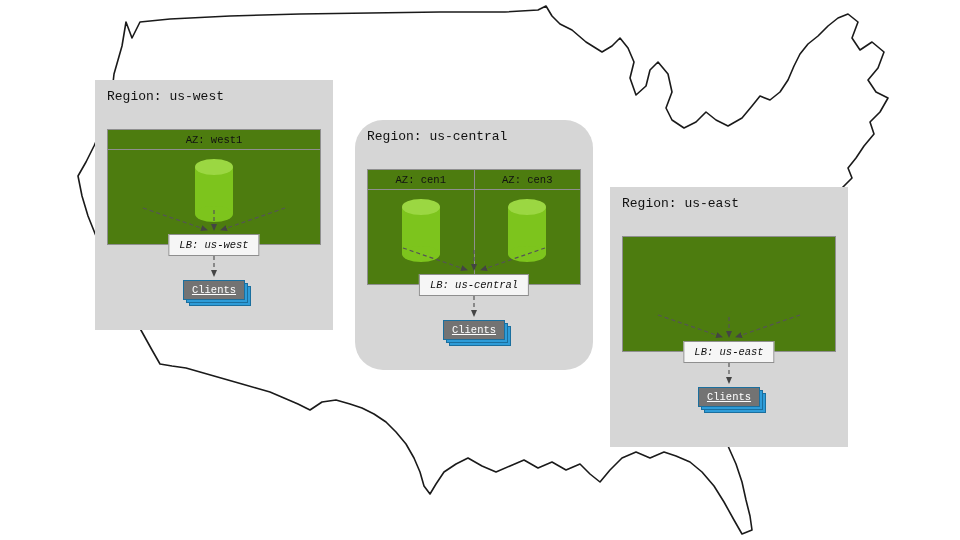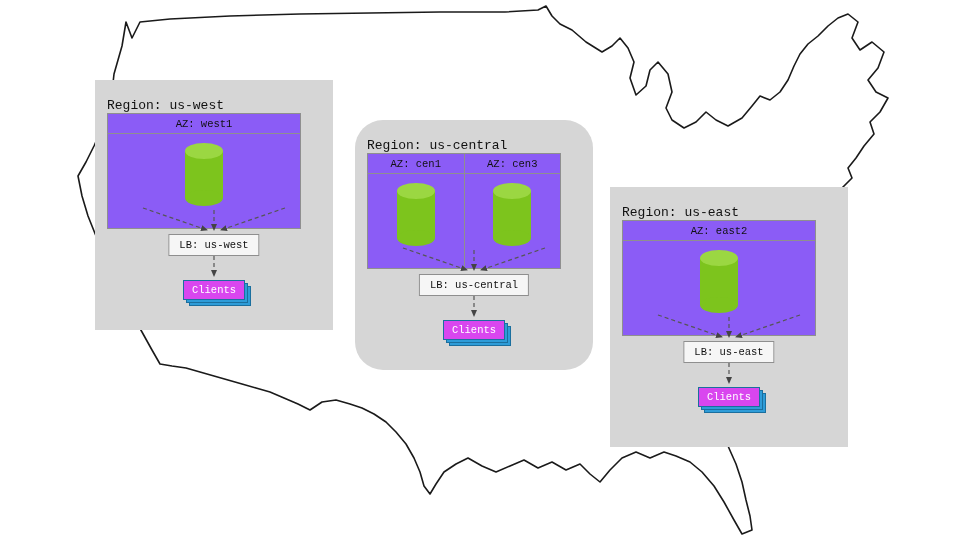--- a/index.html
+++ b/index.html
@@ -15,28 +15,28 @@
   .region {
     position:absolute;
     width:238px; height:250px;
     background:#d6d6d6;
   }
   .region-west    { left:95px;  top:80px; }
   .region-central { left:355px; top:120px;border-radius:28px; }
   .region-east    { left:610px; top:155px; height:260px;margin-top:32px; }
 
   .region-title {
-    position:absolute; left:12px; top:18px;
+    position:absolute; left:12px; top:9px;
     font-size:13px; color:#111; white-space:nowrap;
   }
 
   .az-panel {
-    position:absolute; left:12px; top:33px;
-    width:194px; height:116px;
-    background:#8b5cf6;
+    position:absolute; left:12px; top:49px;
+    width:214px; height:116px;
+    background:#4d7c0f;
     border:1px solid #8f8f8f;
     display:flex;
   }
   .az-col { flex:1; border-right:1px solid #8f8f8f; position:relative; }
   .az-col:last-child { border-right:none; }
   .az-header {
     height:20px; line-height:20px;
     text-align:center;
     font-size:10.5px; color:#111;
     border-bottom:1px solid #8f8f8f;
@@ -54,44 +54,46 @@
   }
 
   .lb-box {
     position:absolute; top:154px; left:50%;
     transform:translateX(-50%);
     background:#f6f6f6;
     border:1px solid #8f8f8f;
     font-size:10.5px; color:#111;
     padding:4px 10px;
     white-space:nowrap;
+    font-style:italic;
   }
 
   .clients-stack {
     position:absolute; top:200px; left:50%;
     transform:translateX(-50%);
     width:62px; height:20px;
   }
   .clients-layer {
     position:absolute;
     width:62px; height:20px;
     background:#2e9cd8;
     border:1px solid #1b6f9e;
   }
   .layer-2 { left:6px; top:6px; }
   .layer-1 { left:3px; top:3px; }
   .clients-box {
     position:absolute; left:0; top:0;
     width:62px; height:20px;
-    background:#d946ef;
+    background:#737373;
     border:1px solid #1b6f9e;
     color:#ffffff;
     font-size:10.5px;
     text-align:center;
     line-height:18px;
+    text-decoration:underline;
   }
 </style>
 </head>
 <body>
 
 <svg class="map-svg" width="960" height="540">
   <path d="M122,46 L126,22 L132,38 L140,22 L170,19 L230,16 L300,14 L370,13 L440,12 L505,12 L538,10 L546,6 L552,16 L560,24 L572,30 L586,42 L602,52 L612,46 L620,38 L628,48 L634,62 L630,78 L636,95 L646,86 L650,70 L658,62 L668,74 L672,92 L666,108 L672,120 L684,128 L696,122 L706,112 L716,120 L728,126 L742,118 L752,106 L760,96 L770,100 L780,92 L788,80 L794,66 L800,54 L808,44 L818,36 L828,26 L838,18 L848,14 L858,22 L852,38 L860,50 L872,42 L884,52 L878,68 L868,80 L876,92 L888,98 L880,112 L870,122 L874,134 L864,146 L856,158 L848,168 L852,178 L842,188 L836,200 L828,210 L834,218 L824,228 L818,240 L822,252 L812,262 L804,274 L796,288 L788,302 L780,316 L772,330 L764,344 L756,358 L746,372 L736,384 L726,396 L718,408 L712,418 L720,430 L728,446 L736,464 L742,482 L746,500 L750,516 L752,530 L742,534 L734,520 L724,502 L714,486 L702,472 L690,462 L676,456 L664,452 L650,458 L636,452 L622,458 L610,470 L600,482 L590,474 L580,464 L566,470 L552,462 L538,468 L524,460 L510,466 L496,472 L482,466 L468,458 L456,464 L444,472 L436,484 L430,494 L424,486 L420,472 L414,458 L406,444 L396,432 L386,422 L374,414 L362,408 L350,404 L336,400 L322,402 L310,410 L298,404 L284,398 L270,392 L256,388 L242,384 L228,380 L214,376 L200,372 L186,368 L172,366 L160,364 L152,350 L142,332 L132,314 L124,296 L114,276 L104,256 L96,236 L88,216 L82,196 L78,176 L86,162 L94,146 L102,128 L108,110 L112,92 L114,74 L118,60 Z" fill="#ffffff" stroke="#1a1a1a" stroke-width="1.6" stroke-linejoin="round"></path>
 </svg>
 
 <div class="region region-west">
@@ -175,30 +177,20 @@
     <div class="clients-layer layer-2"></div>
     <div class="clients-layer layer-1"></div>
     <div class="clients-box">Clients</div>
   </div>
 </div>
 
 <div class="region region-east">
   <div class="region-title">Region: us-east</div>
 
   <div class="az-panel">
-    <div class="az-col">
-      <div class="az-header">AZ: east2</div>
-      <div class="cylinder">
-        <svg width="40" height="66">
-            <rect x="1" y="9" width="38" height="47" fill="#7dc41d"></rect>
-            <ellipse cx="20" cy="56" rx="19" ry="8" fill="#7dc41d"></ellipse>
-            <ellipse cx="20" cy="9" rx="19" ry="8" fill="#9bd742"></ellipse>
-          </svg>
-      </div>
-    </div>
   </div>
 
   <svg class="connectors" width="238" height="250">
     <defs>
       <marker id="arrow-e" markerWidth="8" markerHeight="8" refX="6" refY="3" orient="auto" markerUnits="userSpaceOnUse">
         <path d="M0,0 L7,3 L0,6 Z" fill="#444"></path>
       </marker>
     </defs>
     <path d="M48,128 L112,150" stroke="#555" stroke-width="1.2" stroke-dasharray="4,3" fill="none" marker-end="url(#arrow-e)"></path>
     <path d="M119,130 L119,150" stroke="#555" stroke-width="1.2" stroke-dasharray="4,3" fill="none" marker-end="url(#arrow-e)"></path>

